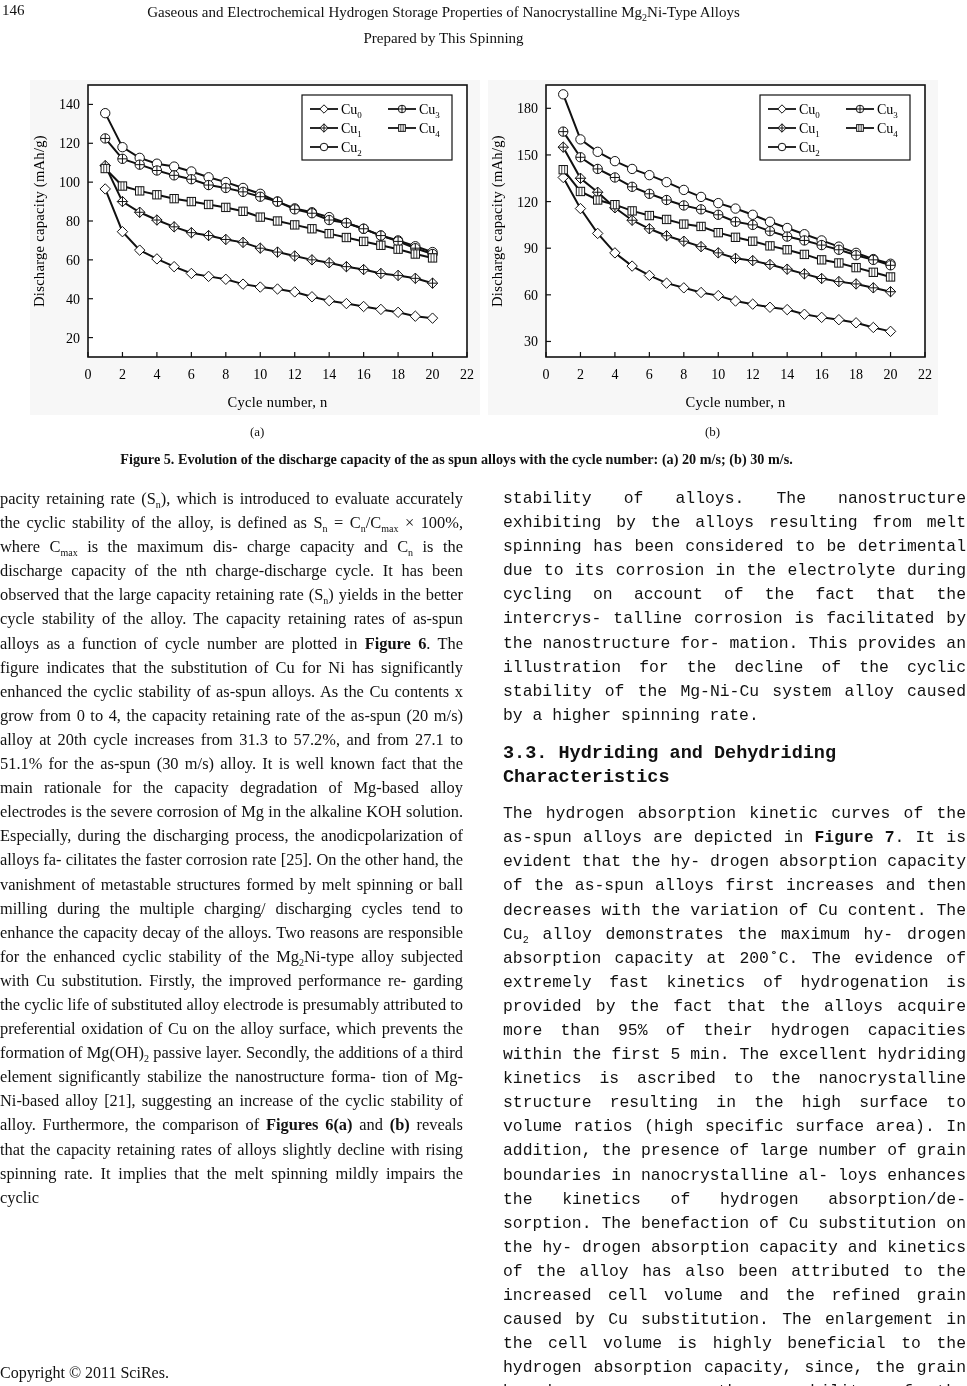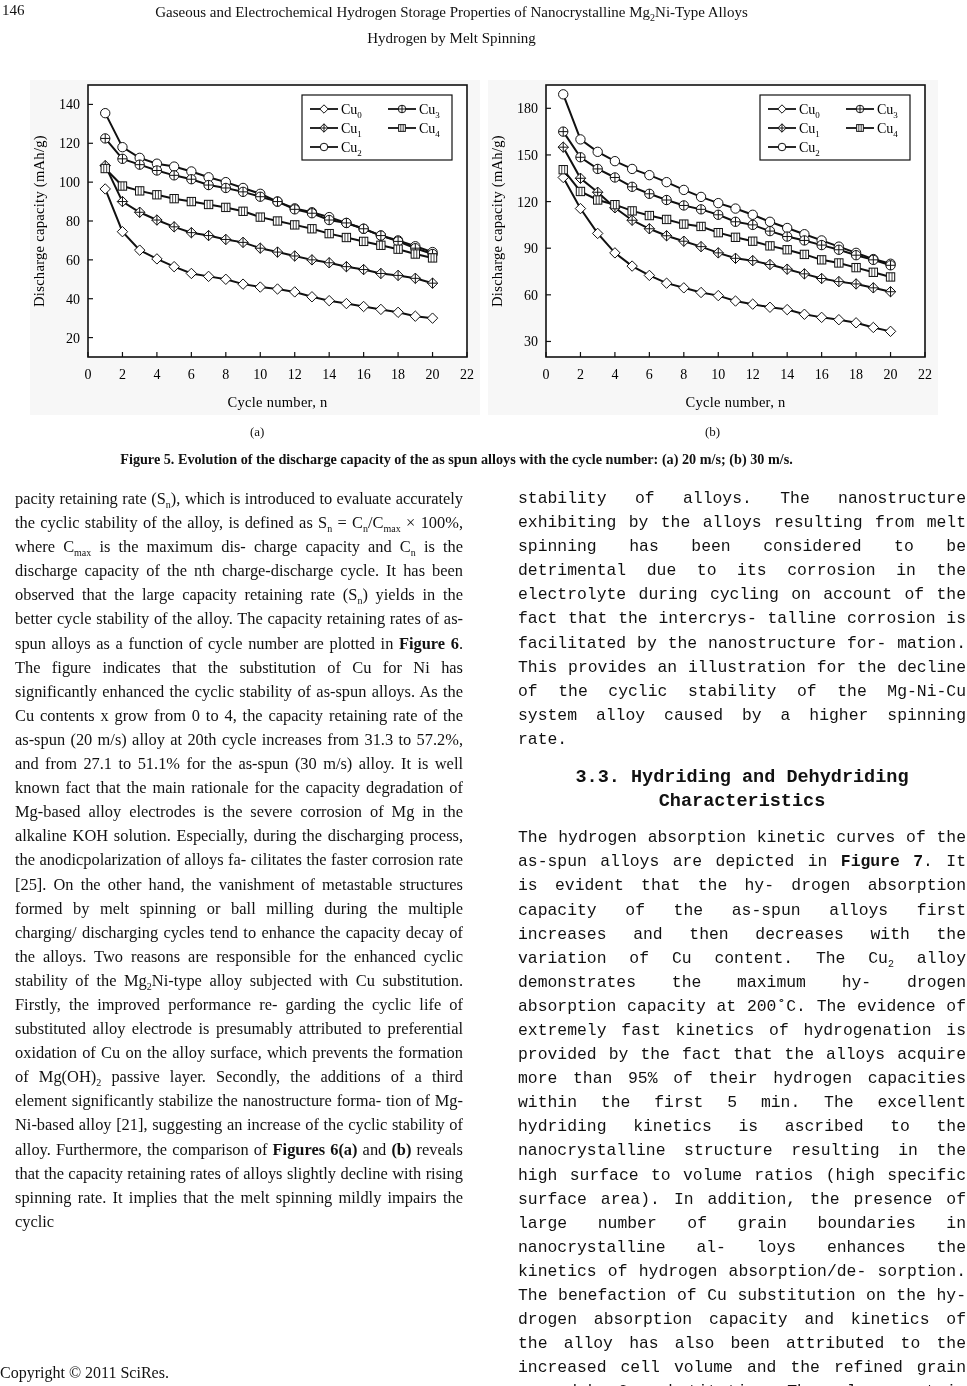--- a/index.html
+++ b/index.html
@@ -1,40 +1,40 @@
 <!DOCTYPE html>
 <html><head>
 <meta charset="utf-8">
 <style>
   html,body{margin:0;padding:0;background:#fff;}
   body{width:967px;height:1386px;position:relative;font-family:"Liberation Serif","DejaVu Serif",serif;color:#111;overflow:hidden;}
   .hdr-num{position:absolute;left:2px;top:2px;font-size:15px;text-align:right;}
-  .hdr-title{position:absolute;left:16px;width:871px;top:2px;text-align:center;font-size:15px;line-height:20px;}
+  .hdr-title{position:absolute;left:8px;width:871px;top:2px;text-align:center;font-size:15px;line-height:20px;}
   .hdr-title sub{font-size:10px;}
   .fig{position:absolute;top:80px;}
   .fig svg{display:block;}
   .sublabel{position:absolute;top:424px;font-size:13px;}
   .caption{position:absolute;top:451px;left:0;width:913px;text-align:center;font-weight:bold;font-size:14.2px;}
   .col{position:absolute;top:487px;font-size:16.4px;line-height:24.1px;text-align:justify;}
-  .col p{margin:0;padding-left:15px;}
+  .col p{margin:0;}
   .col-left{left:0;width:463px;}
   .col-right{left:503px;width:463px;font-family:Liberation Mono, monospace;}
   .col sub{font-size:10px;line-height:0;}
-  .section-heading{font-weight:bold;font-size:18.5px;margin:14px 0 12px 0 !important;text-align:center;}
+  .section-heading{font-weight:bold;font-size:18.5px;margin:14px 0 12px 0 !important;text-align:left;}
   .footer-left{position:absolute;left:0;top:1364px;font-size:16px;}
   .footer-right{position:absolute;right:0;top:1433px;font-size:14.5px;font-weight:bold;font-style:italic;}
   text{font-family:"Liberation Serif","DejaVu Serif",serif;}
 </style>
 </head>
 <body>
 
 <div class="hdr-num">146</div>
 <div class="hdr-title">
   <span><span>Gaseous and Electrochemical Hydrogen Storage Properties of Nanocrystalline Mg</span><sub>2</sub><span>Ni-Type Alloys</span></span><br>
-  <span>Hydrogen by Melt Spinning</span>
+  <span>Prepared by This Spinning</span>
 </div>
 
 <div class="fig" style="left:30px;">
   <svg id="chart0" width="450" height="335">
       <rect x="0" y="0" width="450" height="335" fill="#f7f7f7"></rect>
       <rect x="58" y="5" width="379" height="272" fill="#fff" stroke="#111" stroke-width="1.6"></rect>
       <line x1="58" y1="277" x2="58" y2="272" stroke="#111" stroke-width="1.2"></line>
       <text x="58" y="299" text-anchor="middle" font-size="14">0</text>
       <line x1="92.45454545454545" y1="277" x2="92.45454545454545" y2="272" stroke="#111" stroke-width="1.2"></line>
       <text x="92.45454545454545" y="299" text-anchor="middle" font-size="14">2</text>

